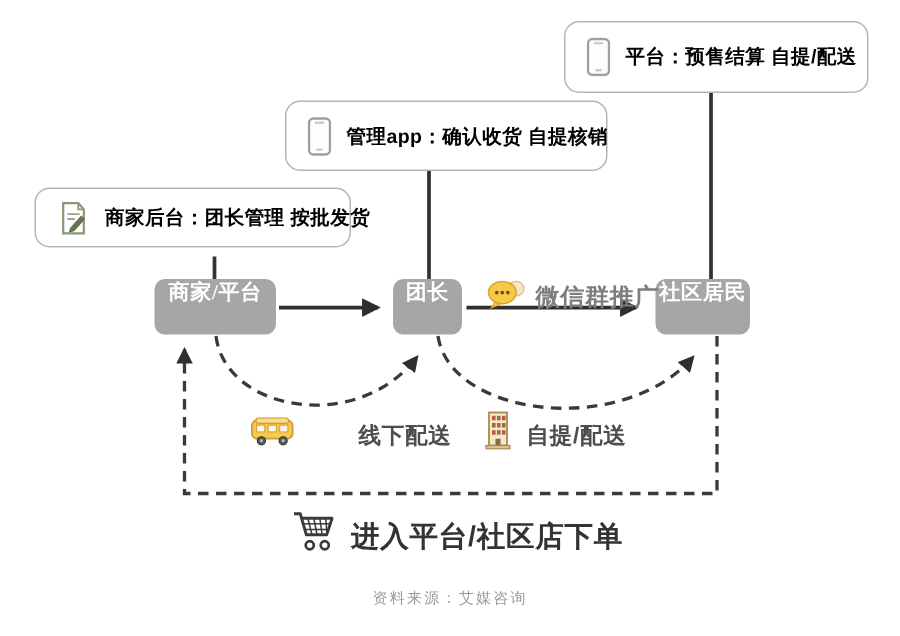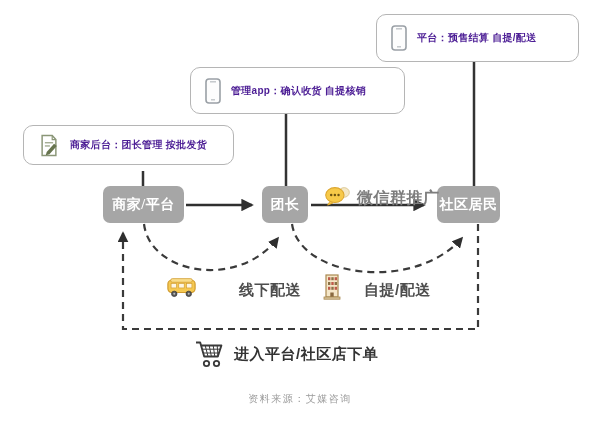--- a/index.html
+++ b/index.html
@@ -2,28 +2,28 @@
 <html><head>
 <meta charset="utf-8">
 <style>
   html,body{margin:0;padding:0;background:#ffffff;}
   body{font-family:"Liberation Sans","DejaVu Sans",sans-serif;}
   .stage{position:relative;width:600px;height:424px;background:#ffffff;overflow:hidden;}
   .connectors{position:absolute;left:0;top:0;width:600px;height:424px;}
   .callout{position:absolute;display:flex;align-items:center;gap:10px;
     background:#ffffff;border:1.6px solid #b5b5b5;border-radius:10px;
     padding:0 10px 0 14px;box-sizing:border-box;}
-  .callout-text{font-size:10px;font-weight:bold;color:#4c1d95;white-space:nowrap;letter-spacing:.3px;}
-  .node{position:absolute;display:flex;align-items:center;justify-content:center;
+  .callout-text{font-size:13px;font-weight:bold;color:#000000;white-space:nowrap;letter-spacing:.3px;}
+  .node{position:absolute;display:flex;justify-content:center;
     background:#a6a6a6;border-radius:7px;box-sizing:border-box;font-family:Liberation Serif, serif;}
   .node span{color:#ffffff;font-weight:bold;font-size:14px;white-space:nowrap;letter-spacing:.5px;}
   .flow-label{position:absolute;font-weight:bold;white-space:nowrap;}
   .lbl-wechat{font-size:16px;color:#7d7d7d;letter-spacing:.5px;}
   .lbl-mid{font-size:15px;color:#4d4d4d;letter-spacing:.5px;}
-  .lbl-order{font-size:15px;color:#333333;letter-spacing:.5px;}
+  .lbl-order{font-size:19px;color:#333333;letter-spacing:.5px;}
   .icon{position:absolute;display:block;line-height:0;}
   .footer{position:absolute;left:0;top:392px;width:100%;text-align:center;
     font-size:10px;color:#9b9b9b;letter-spacing:1.5px;}
 </style>
 </head>
 <body>
 
 <div class="stage">
 
   <svg class="connectors" viewBox="0 0 600 424">
@@ -127,21 +127,21 @@
       <rect x="5" y="8" width="2.4" height="3" fill="#8a7146"></rect>
       <rect x="8.3" y="8" width="2.4" height="3" fill="#bf5a4a"></rect>
       <rect x="11.6" y="8" width="2.4" height="3" fill="#8a7146"></rect>
       <rect x="5" y="12.8" width="2.4" height="3" fill="#bf5a4a"></rect>
       <rect x="8.3" y="12.8" width="2.4" height="3" fill="#8a7146"></rect>
       <rect x="11.6" y="12.8" width="2.4" height="3" fill="#bf5a4a"></rect>
       <rect x="7.3" y="18.5" width="3.4" height="4.5" fill="#8a6a40"></rect>
       <rect x="1" y="23" width="16" height="2.2" fill="#d8c49a" stroke="#a98950" stroke-width="0.8"></rect>
     </svg>
   </span>
-  <span class="flow-label lbl-mid" style="left:364px;top:281px;">自提/配送</span>
+  <span class="flow-label lbl-mid" style="left:351px;top:281px;">自提/配送</span>
 
   <span class="icon" style="left:194px;top:340px;">
     <svg width="30" height="28" viewBox="0 0 30 28">
       <path d="M2 2.5 h4.2 l4 14 h13.6 l3.6-11 H7.6" fill="none" stroke="#3a3a3a" stroke-width="1.9" stroke-linejoin="round"></path>
       <line x1="11.2" y1="5.5" x2="14" y2="16.5" stroke="#3a3a3a" stroke-width="1"></line>
       <line x1="15.2" y1="5.5" x2="17.4" y2="16.5" stroke="#3a3a3a" stroke-width="1"></line>
       <line x1="19.2" y1="5.5" x2="20.8" y2="16.5" stroke="#3a3a3a" stroke-width="1"></line>
       <line x1="23.2" y1="5.5" x2="24" y2="16.5" stroke="#3a3a3a" stroke-width="1"></line>
       <line x1="8.6" y1="9.2" x2="26" y2="9.2" stroke="#3a3a3a" stroke-width="1"></line>
       <line x1="9.7" y1="13" x2="24.8" y2="13" stroke="#3a3a3a" stroke-width="1"></line>

